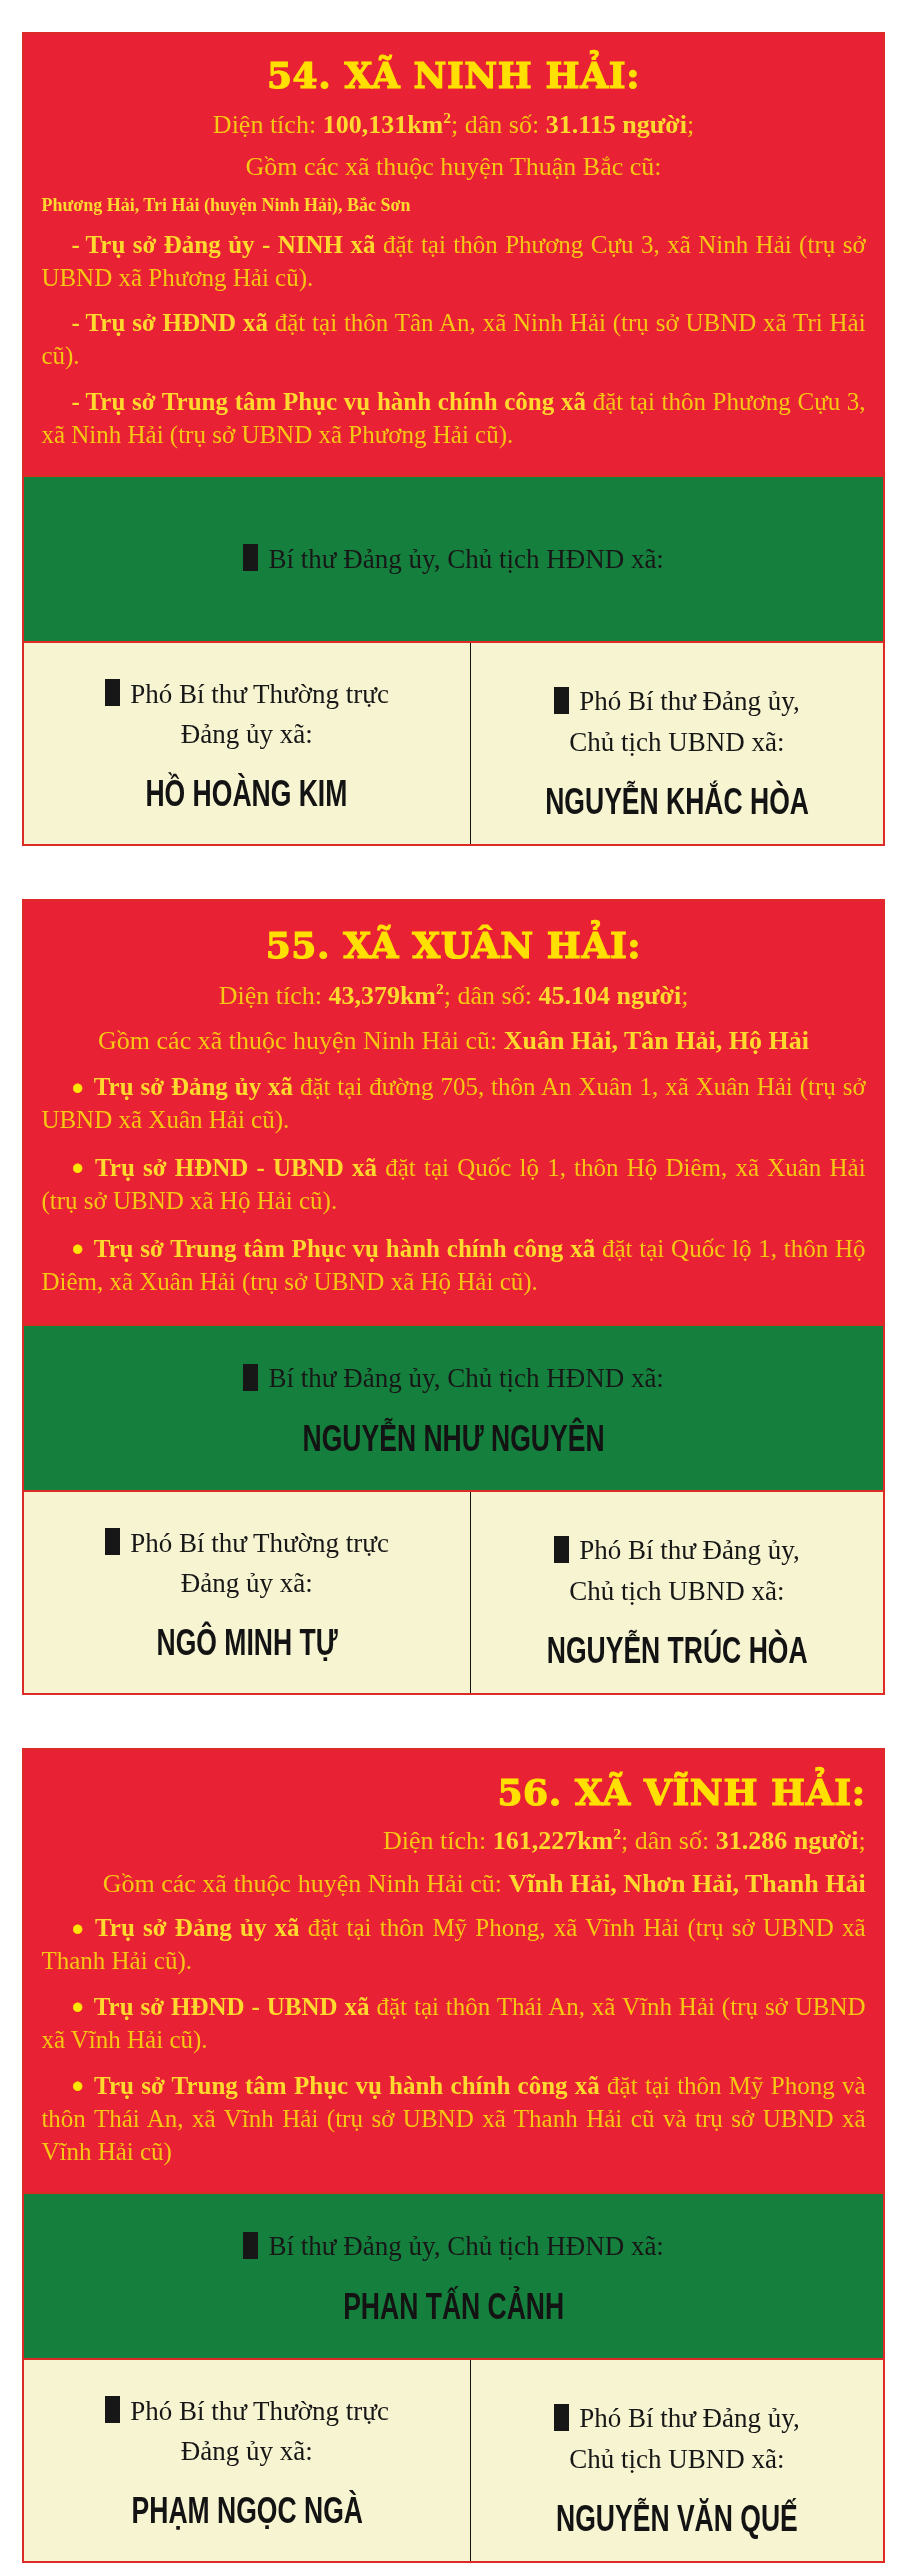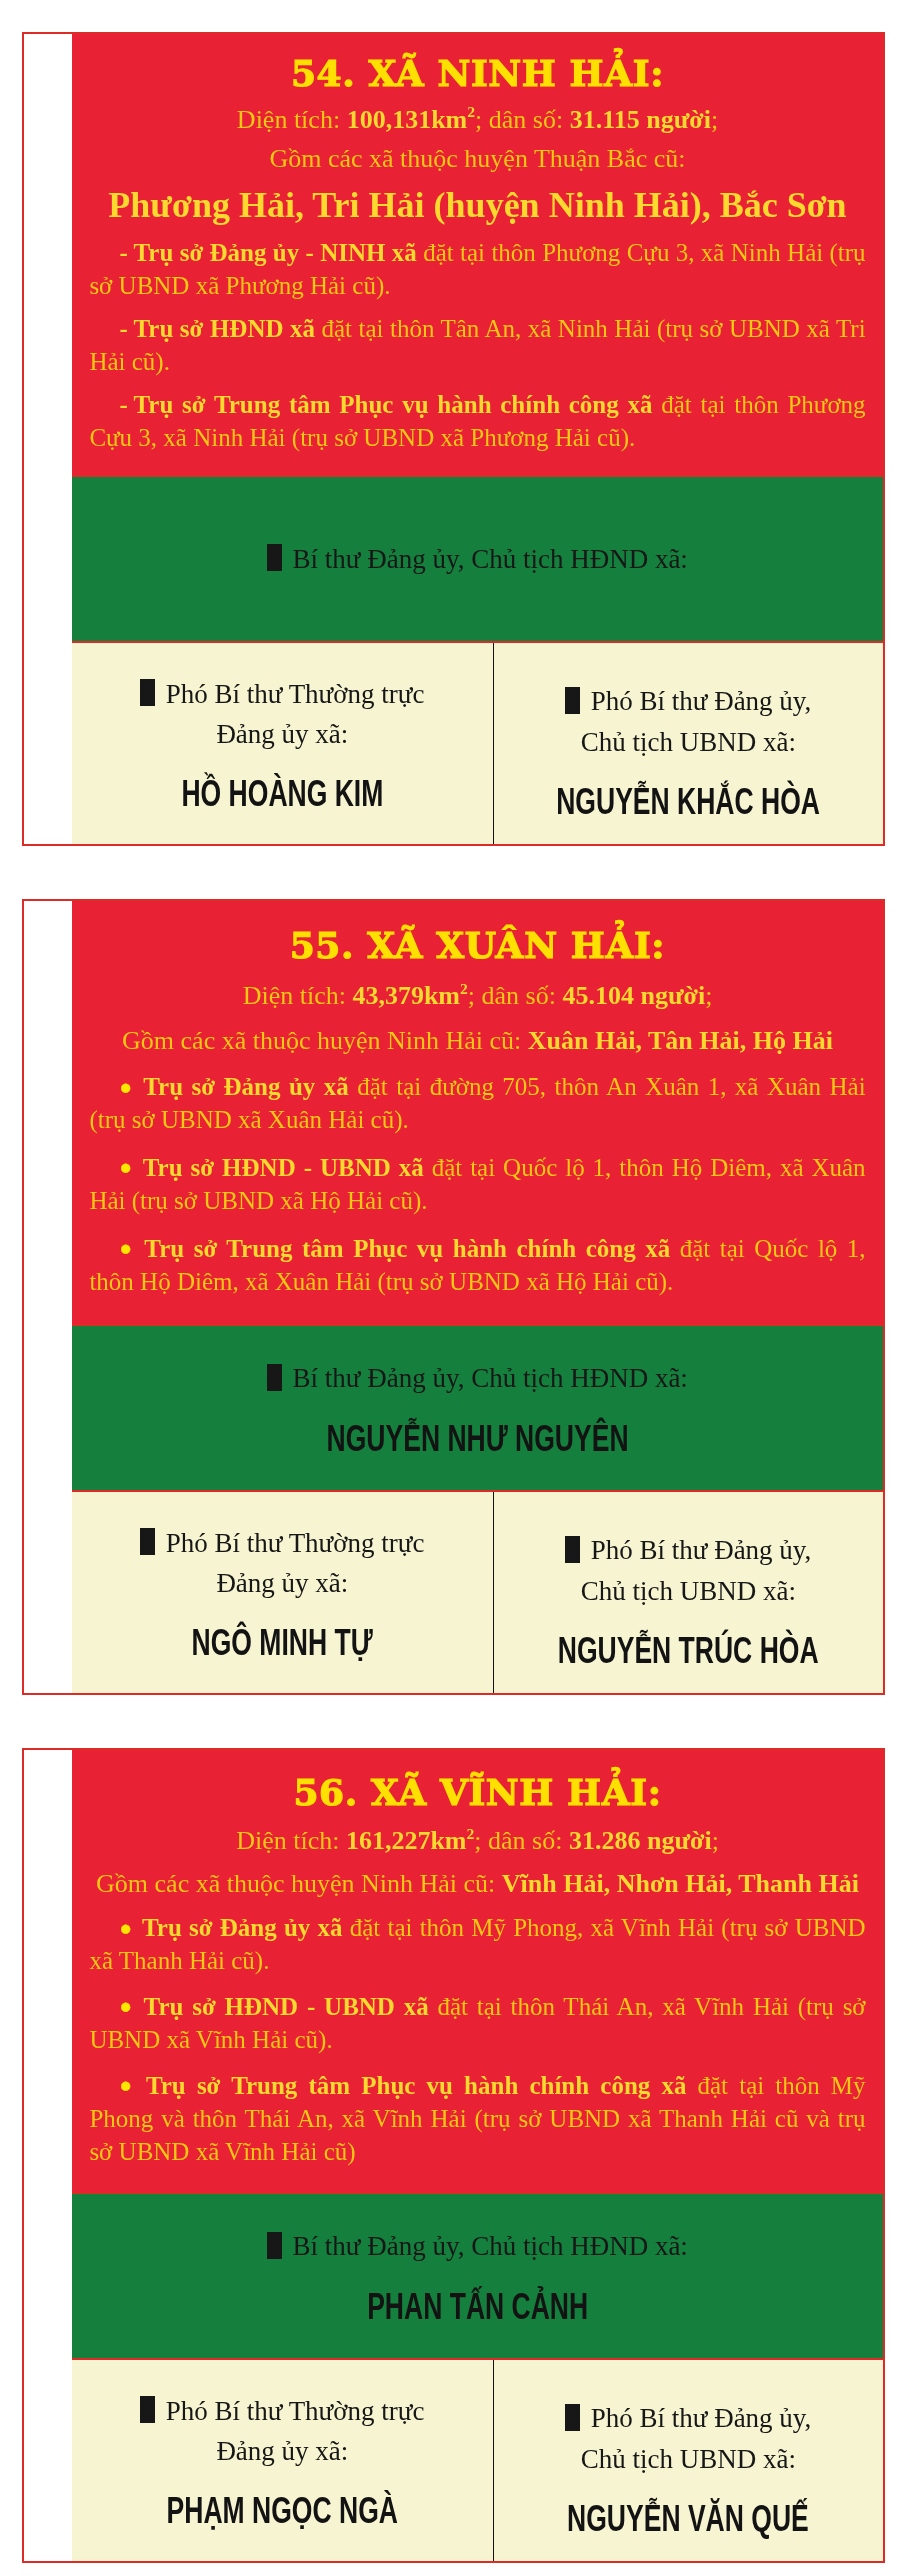--- a/index.html
+++ b/index.html
@@ -7,35 +7,34 @@
     width: 907px;
     background: #ffffff;
     font-family: "Liberation Serif", "DejaVu Serif", serif;
   }
   body { height: 2576px; overflow: hidden; padding-top: 32px; }
 
   .card {
     width: 863px;
     margin: 0 22px 53px 22px;
     border: 2.3px solid #dd2b28;
-    padding-left: 48px;
   }
   .card:last-of-type { margin-bottom: 0; }
 
   
   .red-part {
     background: #e82134;
     padding: 8px 17.4px 11.6px 17.4px;
     display: flex;
     flex-direction: column;
     justify-content: space-evenly;
   }
   .h-54 { height: 441px; }
   .h-55 { height: 423px; }
-  .h-56 { height: 442px; }
+  .h-56 { height: 442px; align-items: flex-end; }
 
   .title {
     text-align: center;
     color: #ffe000;
     font-size: 36px;
     font-weight: 700;
     letter-spacing: 0.6px;
     -webkit-text-stroke: 1.2px #ffe000;
     font-family: "DejaVu Serif", "Liberation Serif", serif;
   }
@@ -45,22 +44,21 @@
     font-size: 26px;
   }
   .stats b, .communes b, .communes-names { color: #ffd92e; font-weight: 700; }
   .stats sup { font-size: 60%; }
   .communes {
     text-align: center;
     color: #f6c713;
     font-size: 26px;
   }
   .communes-names {
-    text-align: center;
-    font-size: 36px;
+    font-size: 18px;
     font-weight: 700;
   }
   .office {
     color: #f6c713;
     font-size: 25px;
     line-height: 1.32;
     text-align: justify;
     text-indent: 30px;
   }
   .office b { color: #ffd92e; }

